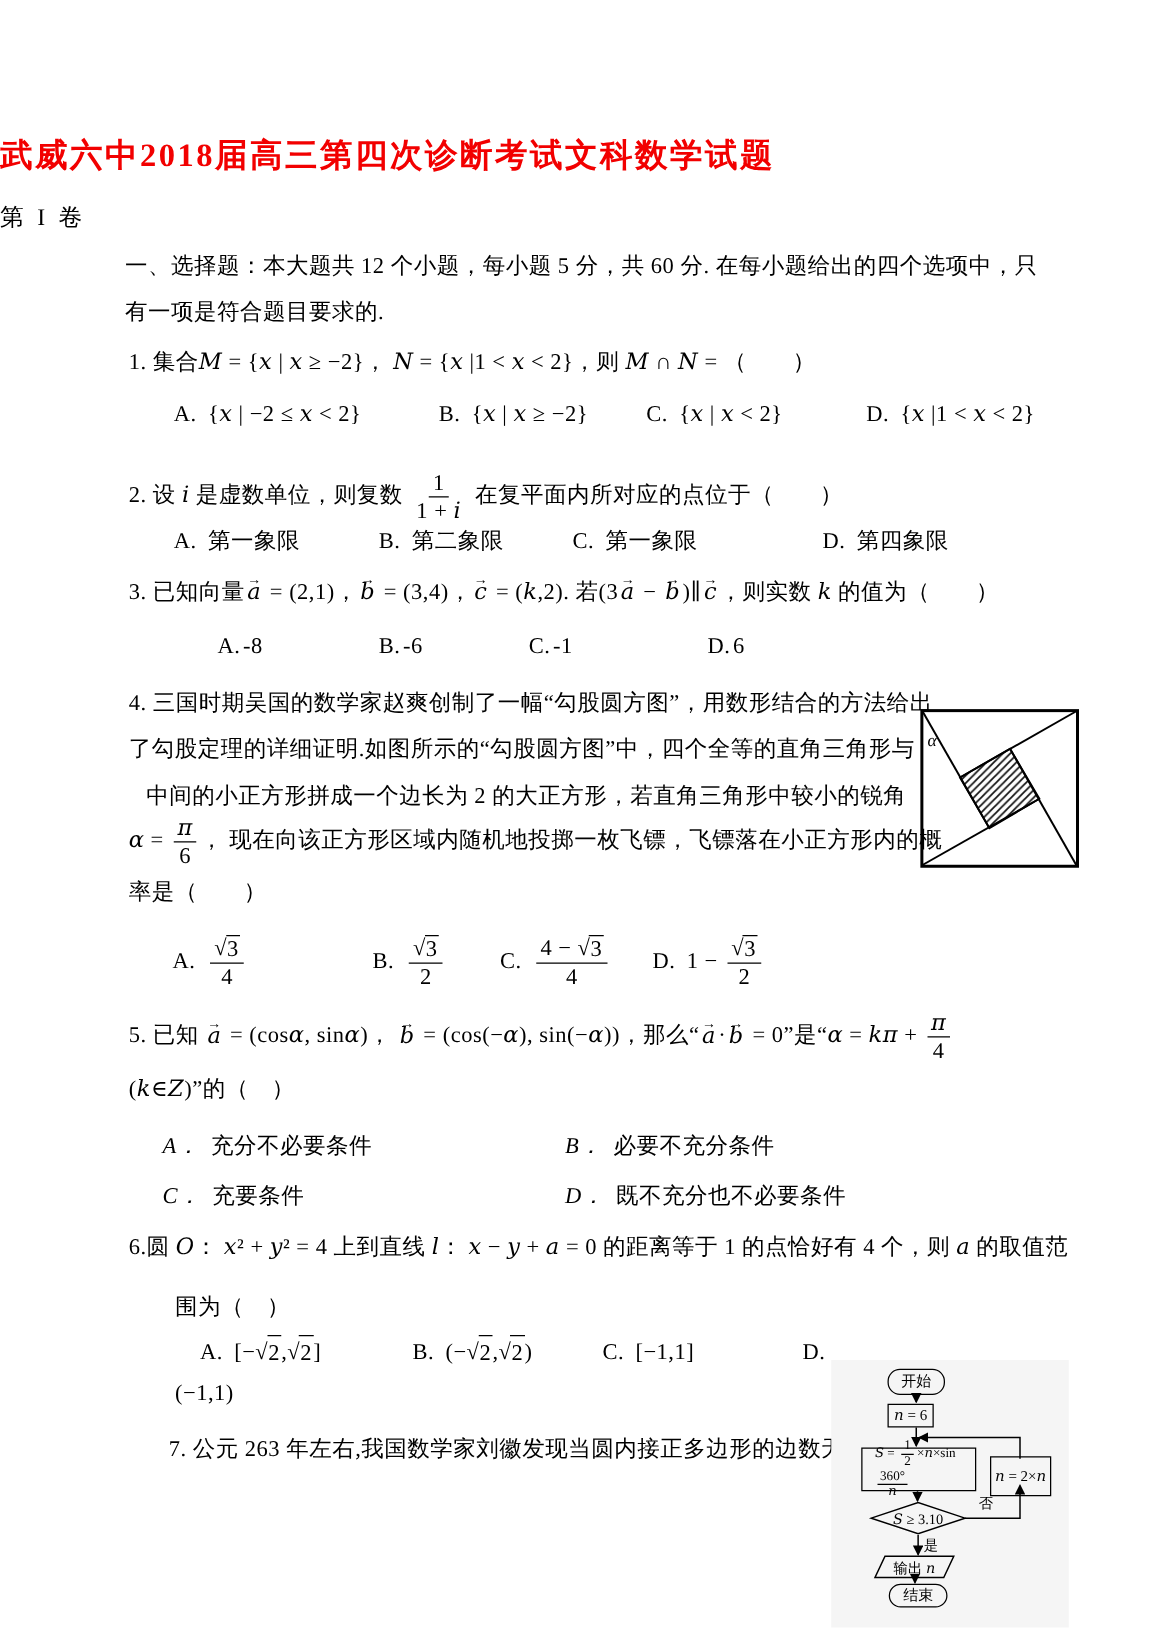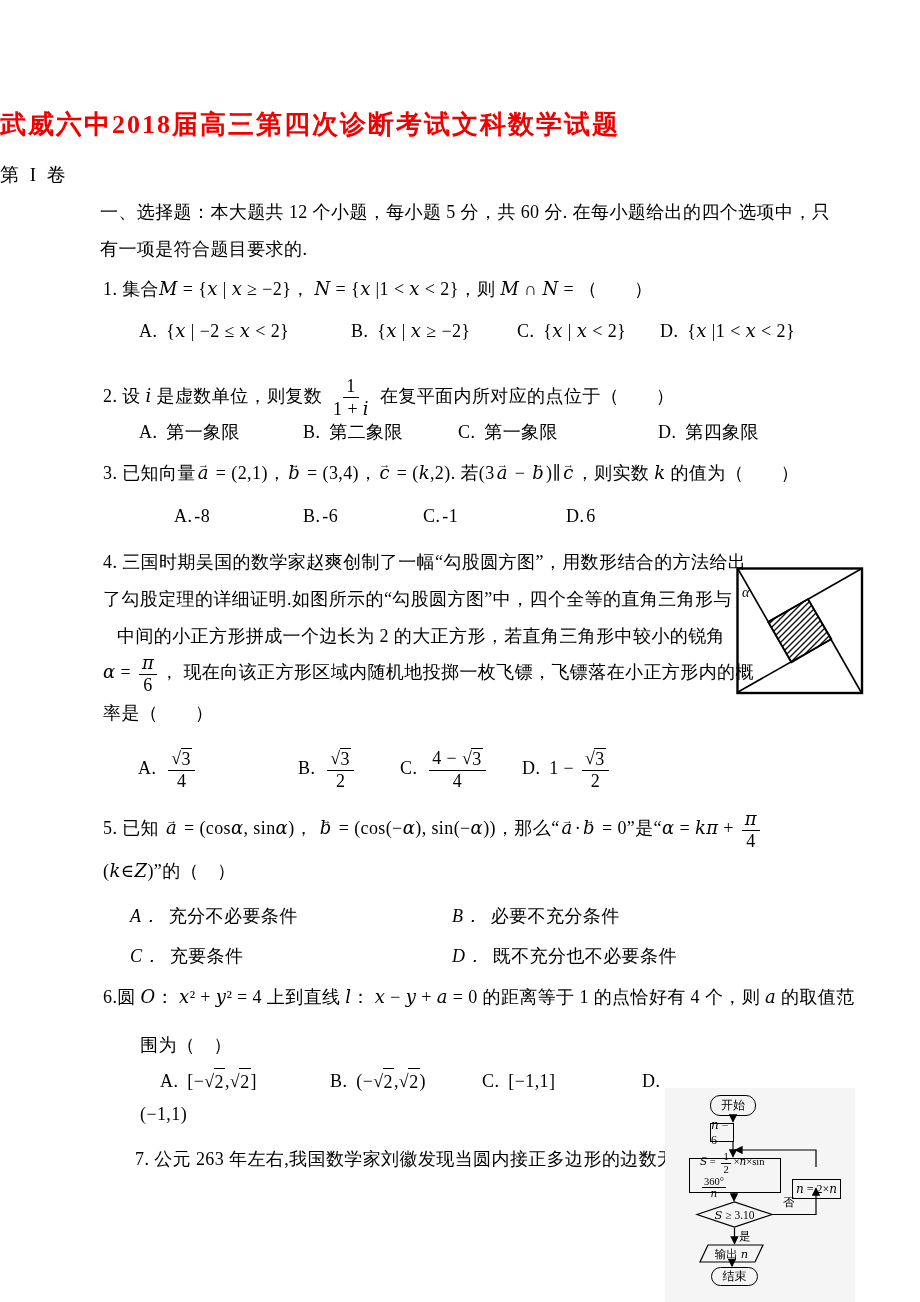--- a/index.html
+++ b/index.html
@@ -49,21 +49,21 @@
 <div class="row center subtitle">第 I 卷</div>
 
 <div class="row" style="left:100px; top:199px;">一、选择题：本大题共 12 个小题，每小题 5 分，共 60 分. 在每小题给出的四个选项中，只</div>
 <div class="row" style="left:100px; top:236px;">有一项是符合题目要求的.</div>
 
 <div class="row" style="left:103px; top:276px;">1. 集合<span class="mi">M</span> = {<span class="mi">x</span> | <span class="mi">x</span> ≥ −2}，  <span class="mi">N</span> = {<span class="mi">x</span> |1 &lt; <span class="mi">x</span> &lt; 2}，则 <span class="mi">M</span> ∩ <span class="mi">N</span> = （　　）</div>
 <div class="row" style="left:0; top:318px; width:920px;">
   <span class="opt" style="left:139px;"><span class="optlabel">A.</span><span>{<span class="mi">x</span> | −2 ≤ <span class="mi">x</span> &lt; 2}</span></span>
   <span class="opt" style="left:351px;"><span class="optlabel">B.</span><span>{<span class="mi">x</span> | <span class="mi">x</span> ≥ −2}</span></span>
   <span class="opt" style="left:517px;"><span class="optlabel">C.</span><span>{<span class="mi">x</span> | <span class="mi">x</span> &lt; 2}</span></span>
-  <span class="opt" style="left:660px;"><span class="optlabel">D.</span><span>{<span class="mi">x</span> |1 &lt; <span class="mi">x</span> &lt; 2}</span></span>
+  <span class="opt" style="left:693px;"><span class="optlabel">D.</span><span>{<span class="mi">x</span> |1 &lt; <span class="mi">x</span> &lt; 2}</span></span>
 </div>
 
 <div class="row" style="left:103px; top:376px;">2. 设 <span class="mi">i</span> 是虚数单位，则复数 <span class="frac">
       <span class="num">1</span>
       <span class="den">1 + <span class="mi">i</span></span>
     </span> 在复平面内所对应的点位于（　　）</div>
 <div class="row" style="left:0; top:419px; width:920px;">
   <span class="opt" style="left:139px;"><span class="optlabel">A.</span><span>第一象限</span></span>
   <span class="opt" style="left:303px;"><span class="optlabel">B.</span><span>第二象限</span></span>
   <span class="opt" style="left:458px;"><span class="optlabel">C.</span><span>第一象限</span></span>
@@ -184,33 +184,33 @@
     <path d="M107,126.5 L151,126.5 L151,100.5" stroke="#000" stroke-width="1.2" fill="none" marker-end="url(#arr)"></path>
     <path d="M151,79 L151,62 L70.5,62" stroke="#000" stroke-width="1.2" fill="none" marker-end="url(#arr)"></path>
     <path d="M69.5,140 L69.5,155.5" stroke="#000" stroke-width="1.2" fill="none" marker-end="url(#arr)"></path>
     <path d="M67,174 L67,178" stroke="#000" stroke-width="1.2" fill="none" marker-end="url(#arr)"></path>
     <polygon points="32,126.5 69.5,114 107,126.5 69.5,139" fill="none" stroke="#000" stroke-width="1.2"></polygon>
     <polygon points="43,157 98,157 90,174 35,174" fill="none" stroke="#000" stroke-width="1.2"></polygon>
   </svg>
   <div class="fc-box fc-round" style="left:45px; top:7px; width:46px; height:21px;">
       <span>开始</span>
     </div>
-  <div class="fc-box" style="left:45px; top:35px; width:24px; height:19px;justify-content:center;">
+  <div class="fc-box" style="left:45px; top:35px; width:37px; height:19px;justify-content:center;">
       <span><span class="mi">n</span> = 6</span>
     </div>
   <div class="fc-box fc-sbox" style="left:24px; top:70px; width:92px; height:35px;padding-left:10px;">
       <span><span class="mi">S</span> = <span class="frac">
           <span class="num">1</span>
           <span class="den">2</span>
         </span>×<span class="mi">n</span>×sin<span class="frac">
           <span class="num">360°</span>
           <span class="den"><span class="mi">n</span></span>
         </span></span>
     </div>
-  <div class="fc-box" style="left:127px; top:91px; width:49px; height:20px;">
+  <div class="fc-box" style="left:127px; top:77px; width:49px; height:32px;">
       <span><span class="mi">n</span> = 2×<span class="mi">n</span></span>
     </div>
   <div class="fc-free" style="left:32px; top:119.5px; width:75px;"><span><span class="mi">S</span> ≥ 3.10</span></div>
   <span class="fc-label" style="left:118px; top:107px;">否</span>
   <span class="fc-label" style="left:74px; top:141px;">是</span>
   <div class="fc-free" style="left:43px; top:158.5px; width:47px;"><span>输出 <span class="mi">n</span></span></div>
   <div class="fc-box fc-round" style="left:46px; top:179px; width:47px; height:19px;">
       <span>结束</span>
     </div>
 </div>

